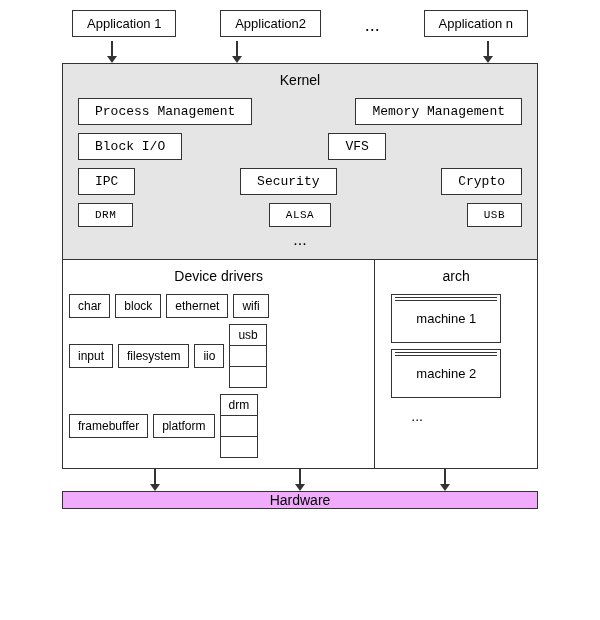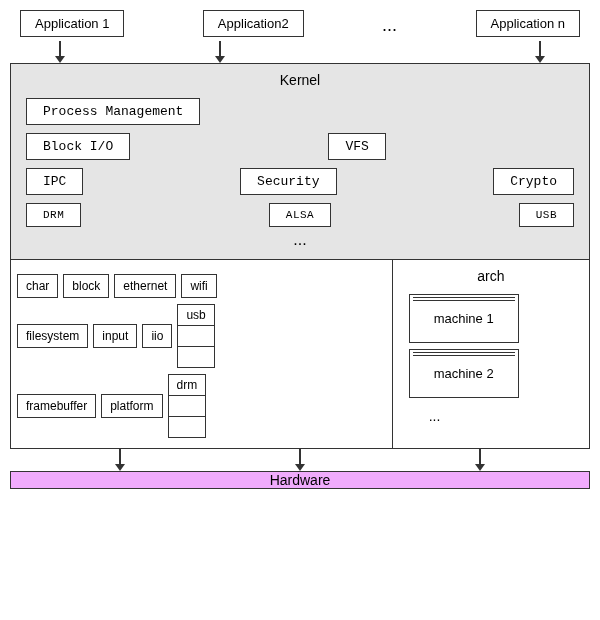--- a/index.html
+++ b/index.html
@@ -10,21 +10,21 @@
       width: 600px;
       height: 620px;
       overflow: hidden;
       display: flex;
       flex-direction: column;
       align-items: center;
       padding: 10px;
     }
 
     .diagram {
-      width: 580px;
+      width: 476px;
       display: flex;
       flex-direction: column;
       gap: 0;
     }
 
     
     .apps-row {
       display: flex;
       flex-direction: row;
       align-items: flex-start;
@@ -268,20 +268,21 @@
     </div>
   </div>
 
   <div class="kernel-box">
     <div class="section-label">Kernel</div>
     <div class="kernel-grid">
 
       <div class="kernel-row">
         <div class="kernel-item">Process Management</div>
         <div style="flex:1"></div>
+        <div class="kernel-item">Memory Management</div>
       </div>
 
       <div class="kernel-row">
         <div class="kernel-item">Block I/O</div>
         <div style="flex:1"></div>
         <div class="kernel-item">VFS</div>
         <div style="flex:1"></div>
       </div>
 
       <div class="kernel-row">
@@ -300,32 +301,33 @@
         <div class="kernel-item small-text">USB</div>
       </div>
 
     </div>
     <div class="kernel-dots">...</div>
   </div>
 
   <div class="bottom-section">
 
     <div class="device-drivers">
+      <div class="section-label">Device drivers</div>
       <div class="dd-grid">
 
         <div class="dd-row">
           <div class="dd-item">char</div>
           <div class="dd-item">block</div>
           <div class="dd-item">ethernet</div>
           <div class="dd-item">wifi</div>
         </div>
 
         <div class="dd-row">
+          <div class="dd-item">input</div>
           <div class="dd-item">filesystem</div>
-          <div class="dd-item">input</div>
           <div class="dd-item">iio</div>
           <div class="dd-item-stack">
             <div class="stack-cell">usb</div>
             <div class="stack-cell">&nbsp;</div>
             <div class="stack-cell">&nbsp;</div>
           </div>
         </div>
 
         <div class="dd-row">
           <div class="dd-item">framebuffer</div>

